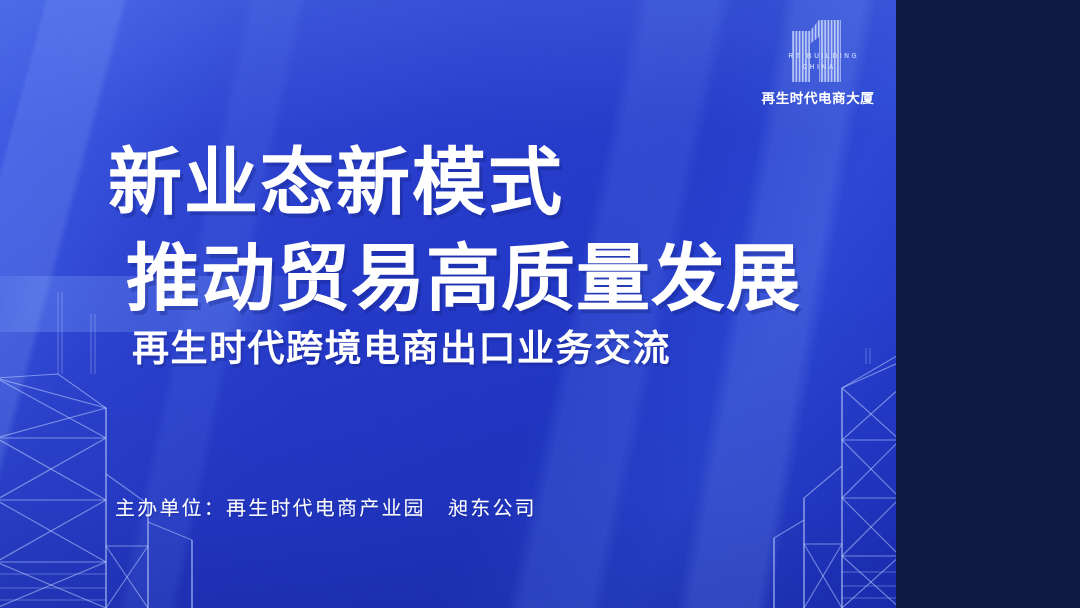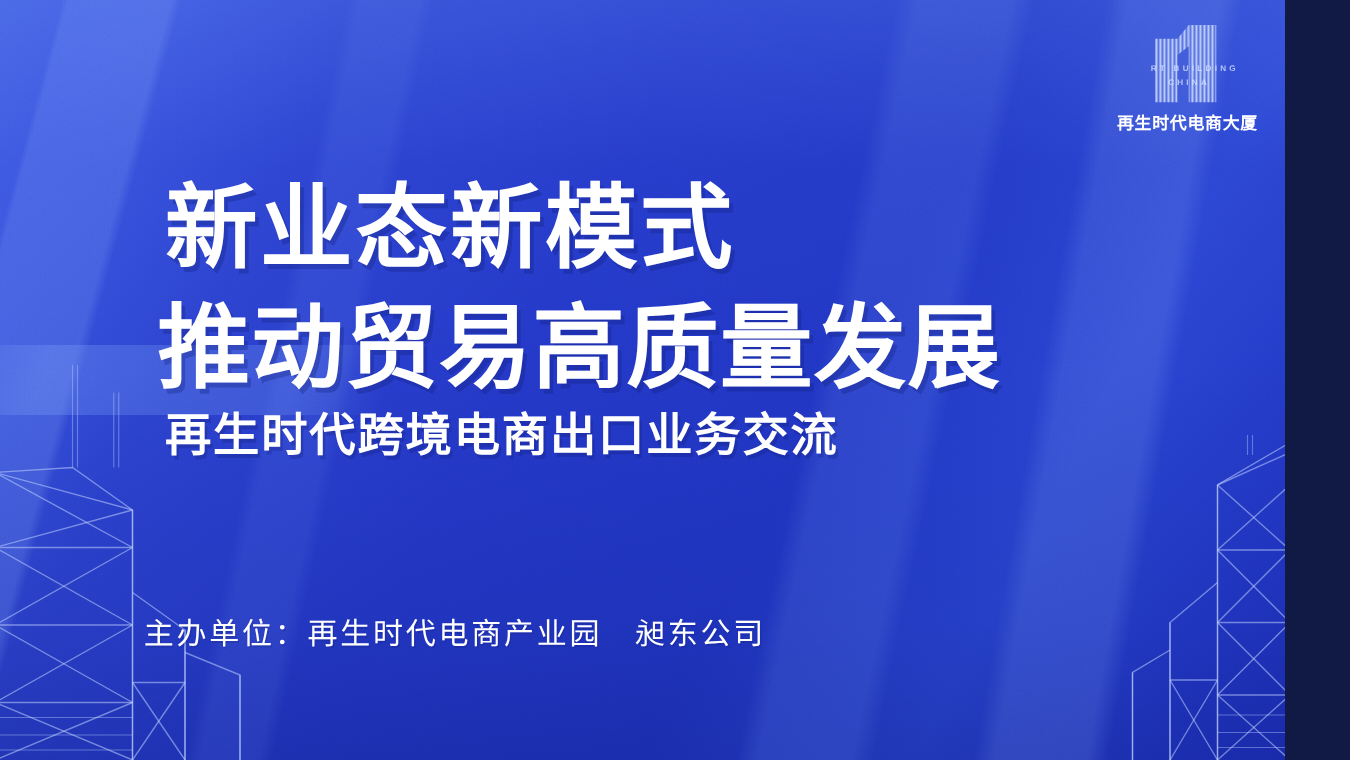--- a/index.html
+++ b/index.html
@@ -7,21 +7,21 @@
     margin: 0;
     padding: 0;
     background: #101a44;
   }
   body {
     font-family: "Liberation Sans", "DejaVu Sans", sans-serif;
   }
 
   #poster {
     position: relative;
-    width: 1028px;
+    width: 896px;
     height: 608px;
     overflow: hidden;
     background: #a21caf;
     user-select: none;
   }
 
   
   .bg-layer {
     position: absolute;
     inset: 0;
@@ -173,21 +173,21 @@
   .h-line {
     color: #ffffff;
     font-weight: 900;
     white-space: nowrap;
     text-shadow: 3px 4px 0 rgba(18,30,120,0.30);
   }
   #title-line-1 {
     font-size: 74px;
     line-height: 82px;
     letter-spacing: 2px;
-    margin-left: 24px;
+    margin-left: 0;
   }
   #title-line-2 {
     font-size: 74px;
     line-height: 82px;
     letter-spacing: 1px;
     margin-top: 14px;
     margin-left: 18px;
   }
   #subtitle-line {
     font-size: 37px;
@@ -198,21 +198,21 @@
     margin-left: 24px;
     text-shadow: 2px 3px 0 rgba(18,30,120,0.28);
   }
 
   
   #organizer {
     position: absolute;
     left: 115px;
     top: 490px;
     color: #ffffff;
-    font-size: 24px;
+    font-size: 20px;
     line-height: 36px;
     letter-spacing: 2.2px;
     font-weight: 500;
     white-space: nowrap;
     text-shadow: 1px 2px 0 rgba(18,30,120,0.22);
   }
 </style>
 </head>
 <body>
 

